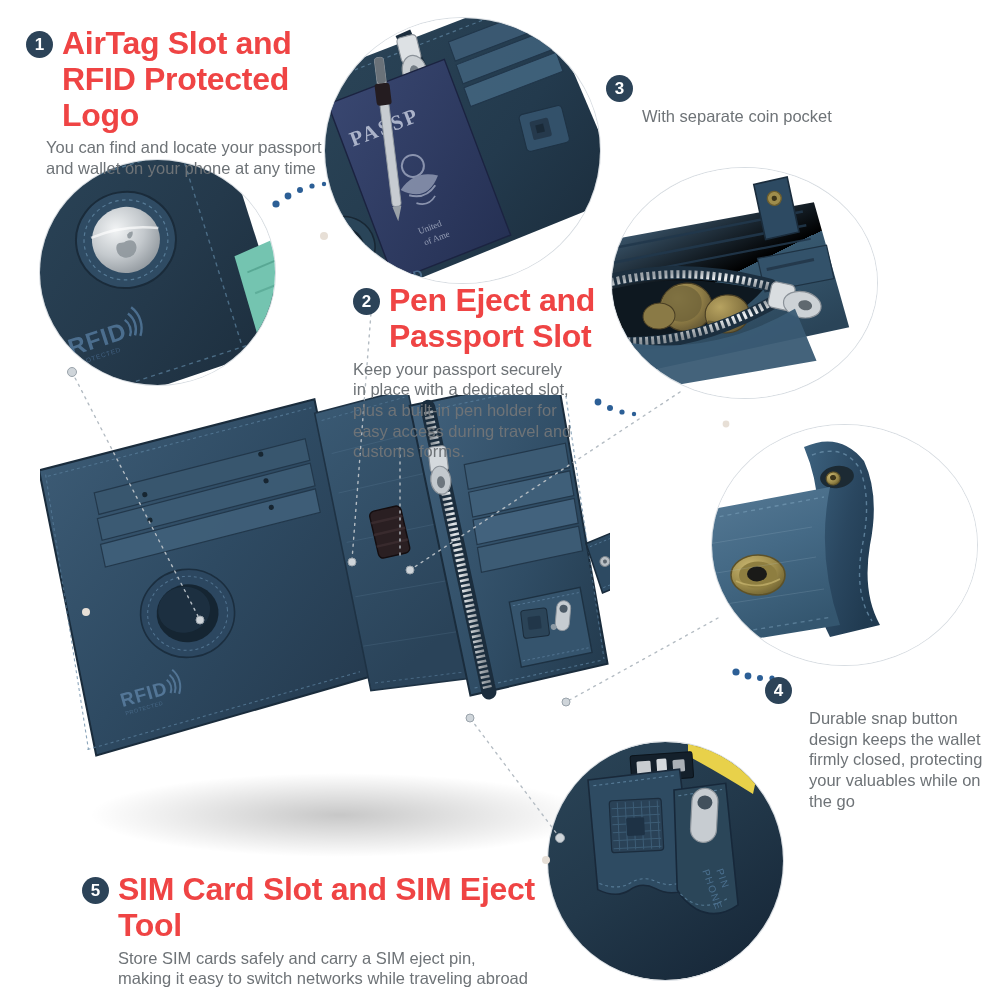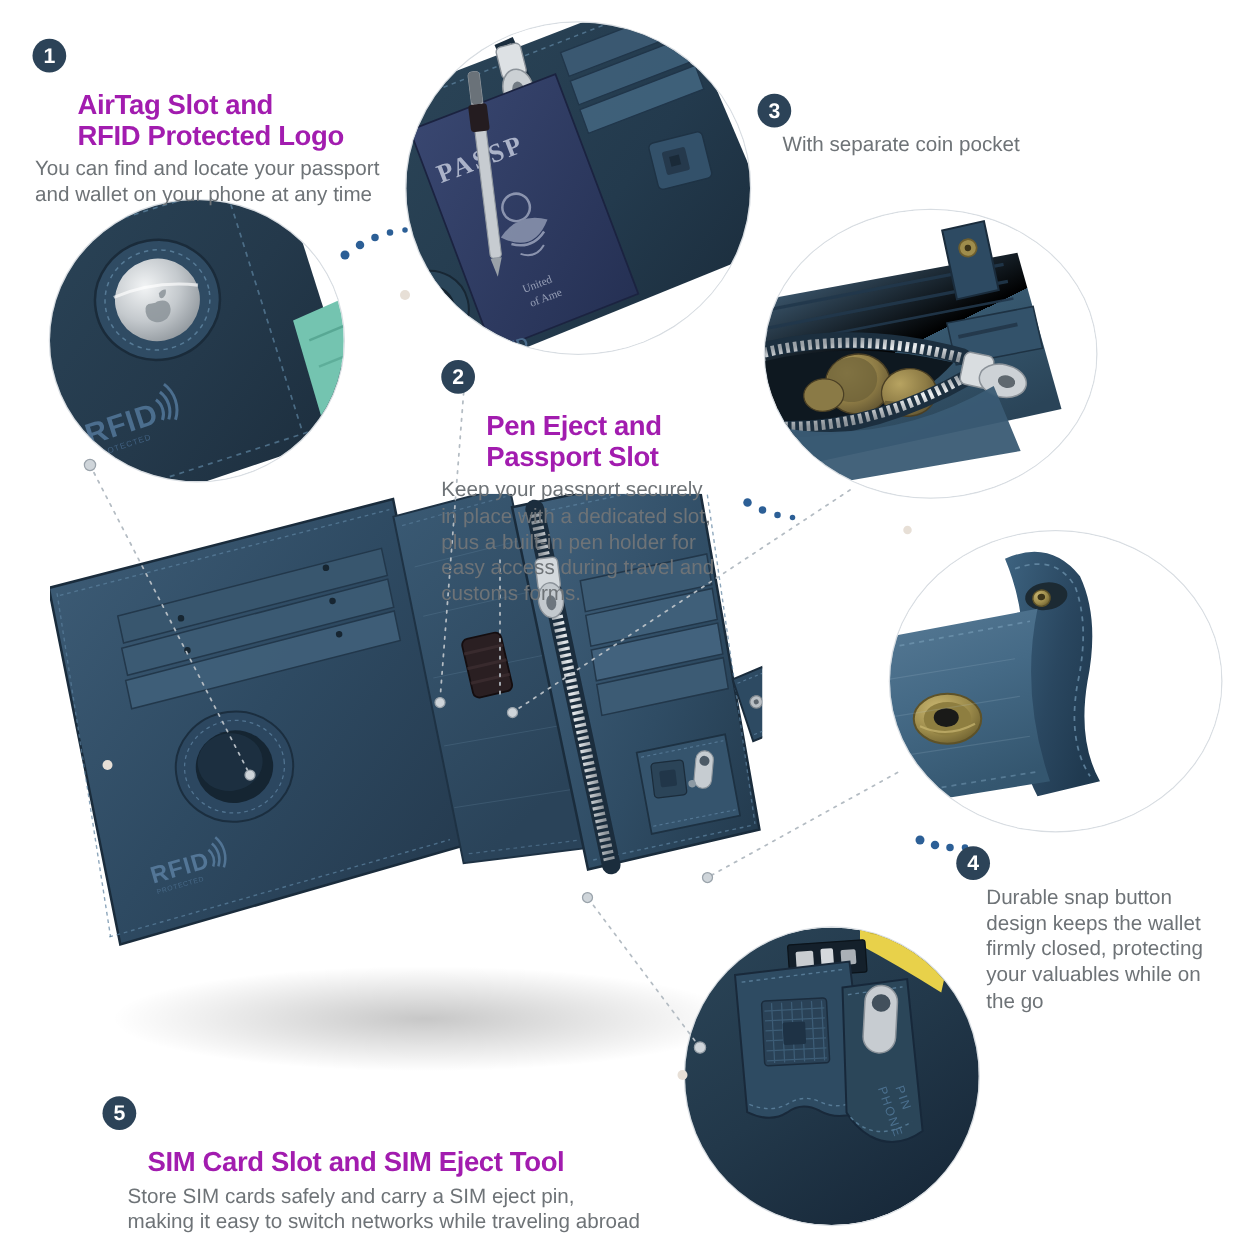--- a/index.html
+++ b/index.html
@@ -15,24 +15,23 @@
   
   .callout{position:absolute;}
   .callout .head{display:flex;align-items:flex-start;gap:9px;}
   .badge{
     flex:0 0 auto;width:27px;height:27px;border-radius:50%;
     background:#2c4358;color:#fff;
     font-size:17px;font-weight:bold;line-height:27px;text-align:center;
     margin-top:5px;
   }
   .title{
-    font-size:22px;font-weight:bold;color:#a21caf;
+    font-size:32px;font-weight:bold;color:#ef4444;
     line-height:1.12;letter-spacing:-0.3px;
     white-space:pre-line;
-    margin-top:46px;
   }
   .desc{
     font-size:16.5px;color:#6e7377;line-height:1.25;
     white-space:pre-line;margin-top:4px;
   }
 
   
   .photo{position:absolute;border-radius:50%;overflow:hidden;}
   .photo.ring{box-shadow:0 0 0 1px #d8dde2;}
   .photo > svg{display:block;width:100%;height:100%;}
@@ -544,57 +543,57 @@
       <circle cx="546" cy="860" r="4"></circle>
     </g>
   </svg>
 
   <div class="callout" style="left:26px;top:26px;width:320px;">
     <div class="head">
       <div class="badge">1</div>
       <div class="title">AirTag Slot and
 RFID Protected Logo</div>
     </div>
-    <div class="desc" style="margin-left:2px;">You can find and locate your passport
+    <div class="desc" style="margin-left:20px;">You can find and locate your passport
 and wallet on your phone at any time</div>
   </div>
 
   <div class="callout" style="left:353px;top:283px;width:270px;">
     <div class="head">
       <div class="badge">2</div>
       <div class="title">Pen Eject and
 Passport Slot</div>
     </div>
     <div class="desc" style="">Keep your passport securely
 in place with a dedicated slot,
 plus a built-in pen holder for
 easy access during travel and
 customs forms.</div>
   </div>
 
   <div class="callout" style="left:606px;top:70px;width:330px;">
     <div class="head">
       <div class="badge">3</div>
     </div>
-    <div class="desc" style="margin-left:20px;">With separate coin pocket</div>
+    <div class="desc" style="margin-left:36px;">With separate coin pocket</div>
   </div>
 
   <div class="callout" style="left:765px;top:672px;width:225px;">
     <div class="head">
       <div class="badge">4</div>
     </div>
-    <div class="desc" style="margin-left:24px;">Durable snap button
+    <div class="desc" style="margin-left:44px;">Durable snap button
 design keeps the wallet
 firmly closed, protecting
 your valuables while on
 the go</div>
   </div>
 
   <div class="callout" style="left:82px;top:872px;width:500px;">
     <div class="head">
       <div class="badge">5</div>
       <div class="title">SIM Card Slot and SIM Eject Tool</div>
     </div>
-    <div class="desc" style="margin-left:20px;">Store SIM cards safely and carry a SIM eject pin,
+    <div class="desc" style="margin-left:36px;">Store SIM cards safely and carry a SIM eject pin,
 making it easy to switch networks while traveling abroad</div>
   </div>
 
 </div>
 
 </body></html>

